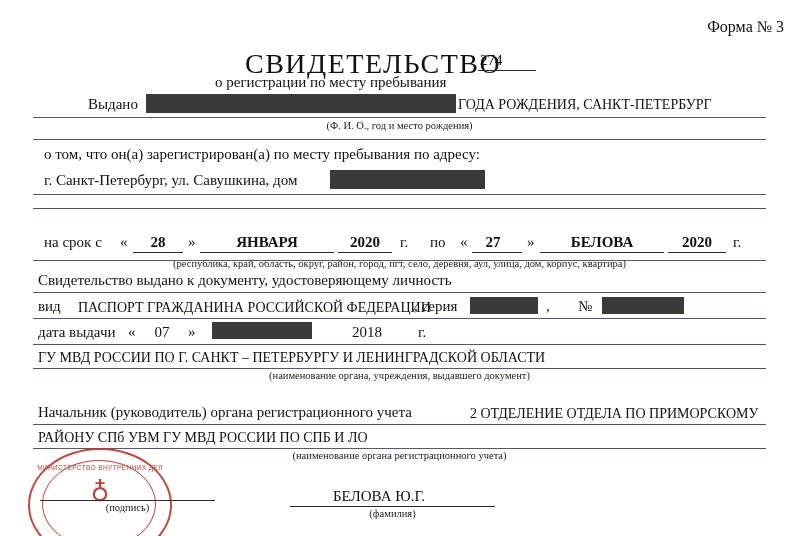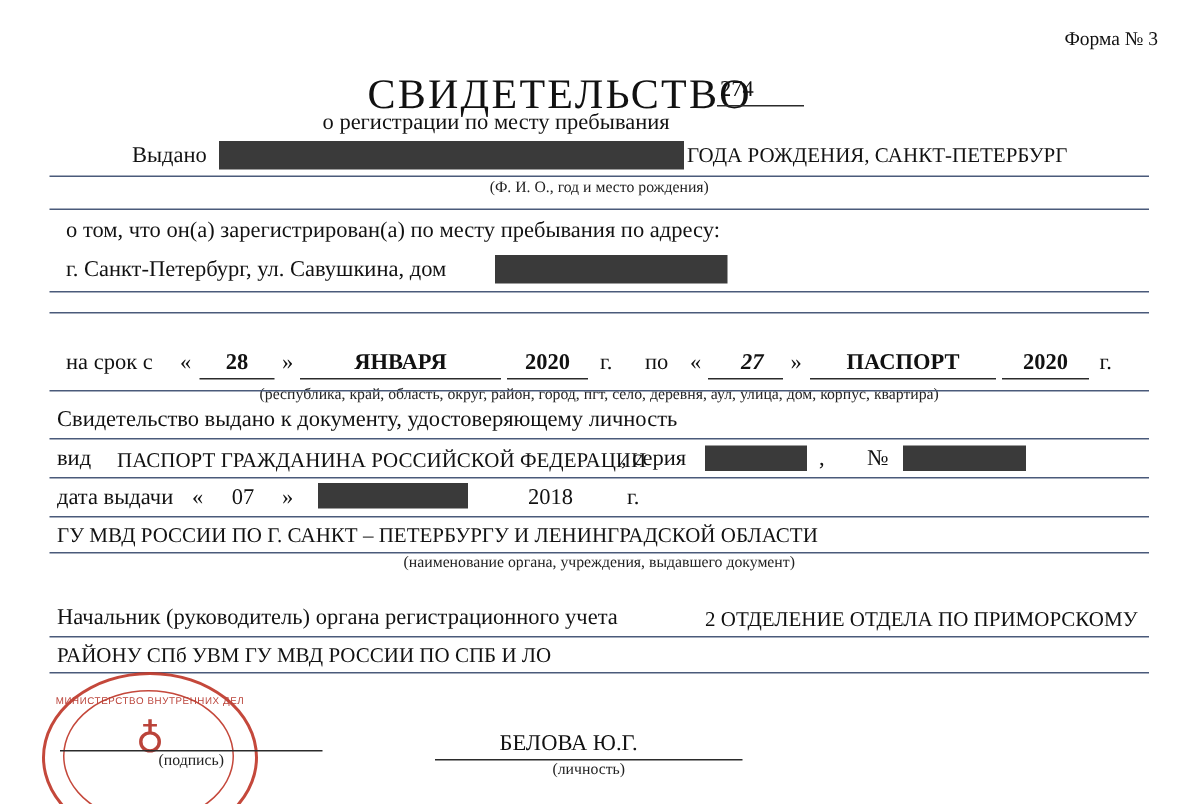--- a/index.html
+++ b/index.html
@@ -27,22 +27,22 @@
     background: #2b2b2b;
     height: 1px;
   }
   .redact {
     position: absolute;
     background: #3a3a3a;
   }
   .form-no {
     position: absolute;
     top: 18px;
-    right: 28px;
-    font-size: 13px;
+    right: 16px;
+    font-size: 16px;
     font-family: "Liberation Serif", serif;
   }
   .title {
     position: absolute;
     left: 245px;
     top: 48px;
     font-size: 28px;
     letter-spacing: 1.5px;
     font-family: "Liberation Serif", serif;
   }
@@ -144,24 +144,24 @@
   <div class="abs lbl" style="left:135px; top:234px; width:46px; text-align:center; font-weight:bold;">28</div>
   <div class="ln-dark" style="left:133px; top:252px; width:50px;"></div>
   <div class="abs quote" style="left:188px; top:234px;">»</div>
   <div class="abs lbl" style="left:202px; top:234px; width:130px; text-align:center; font-weight:bold;">ЯНВАРЯ</div>
   <div class="ln-dark" style="left:200px; top:252px; width:134px;"></div>
   <div class="abs lbl" style="left:340px; top:234px; width:50px; text-align:center; font-weight:bold;">2020</div>
   <div class="ln-dark" style="left:338px; top:252px; width:54px;"></div>
   <div class="abs lbl" style="left:400px; top:234px;">г.</div>
   <div class="abs lbl" style="left:430px; top:234px;">по</div>
   <div class="abs quote" style="left:460px; top:234px;">«</div>
-  <div class="abs lbl" style="left:494px; top:234px; width:46px; font-weight:bold;font-style:italic;">27</div>
+  <div class="abs lbl" style="left:470px; top:234px; width:46px; text-align:center; font-weight:bold;">27</div>
   <div class="ln-dark" style="left:472px; top:252px; width:50px;"></div>
   <div class="abs quote" style="left:527px; top:234px;">»</div>
-  <div class="abs lbl" style="left:542px; top:234px; width:120px; text-align:center; font-weight:bold;">ПАСПОРТ</div>
+  <div class="abs lbl" style="left:542px; top:234px; width:120px; text-align:center; font-weight:bold;">БЕЛОВА</div>
   <div class="ln-dark" style="left:540px; top:252px; width:124px;"></div>
   <div class="abs lbl" style="left:670px; top:234px; width:54px; text-align:center; font-weight:bold;">2020</div>
   <div class="ln-dark" style="left:668px; top:252px; width:58px;"></div>
   <div class="abs lbl" style="left:733px; top:234px;">г.</div>
   <div class="ln" style="left:33px; top:260px; width:733px;"></div>
 
   <div class="abs lbl" style="left:38px; top:272px;">Свидетельство выдано к документу, удостоверяющему личность</div>
   <div class="ln" style="left:33px; top:292px; width:733px;"></div>
 
   <div class="abs lbl" style="left:38px; top:298px;">вид</div>
@@ -184,29 +184,30 @@
 
   <div class="abs caps" style="left:38px; top:350px;">ГУ  МВД  РОССИИ  ПО  Г. САНКТ – ПЕТЕРБУРГУ  И  ЛЕНИНГРАДСКОЙ ОБЛАСТИ</div>
   <div class="ln" style="left:33px; top:368px; width:733px;"></div>
   <div class="abs lbl-sm center" style="left:33px; top:370px; width:733px;">(наименование органа, учреждения, выдавшего документ)</div>
 
   <div class="abs lbl" style="left:38px; top:404px;text-align:right;">Начальник (руководитель) органа регистрационного учета</div>
   <div class="abs caps" style="left:470px; top:406px;">2 ОТДЕЛЕНИЕ ОТДЕЛА  ПО ПРИМОРСКОМУ</div>
   <div class="ln" style="left:33px; top:424px; width:733px;"></div>
   <div class="abs caps" style="left:38px; top:430px;">РАЙОНУ СПб УВМ  ГУ  МВД  РОССИИ  ПО  СПБ  И  ЛО</div>
   <div class="ln" style="left:33px; top:448px; width:733px;"></div>
+  <div class="abs lbl-sm center" style="left:33px; top:450px; width:733px;">(наименование органа регистрационного учета)</div>
 
   <div class="stamp">
     <div class="stamp-inner"></div>
     <div class="stamp-txt" style="top:14px;">МИНИСТЕРСТВО ВНУТРЕННИХ ДЕЛ</div>
     <div class="stamp-eagle">♁</div>
 
   </div>
 
   <div class="signature">℘́ℒ𝑕𝑘</div>
   <div class="ln-dark" style="left:40px; top:500px; width:175px;"></div>
   <div class="abs lbl-sm center" style="left:40px; top:502px; width:175px;">(подпись)</div>
 
   <div class="abs lbl" style="left:333px; top:488px;">БЕЛОВА Ю.Г.</div>
   <div class="ln-dark" style="left:290px; top:506px; width:205px;"></div>
-  <div class="abs lbl-sm center" style="left:290px; top:508px; width:205px;">(личность)</div>
+  <div class="abs lbl-sm center" style="left:290px; top:508px; width:205px;">(фамилия)</div>
 
 </div>
 
 </body></html>

